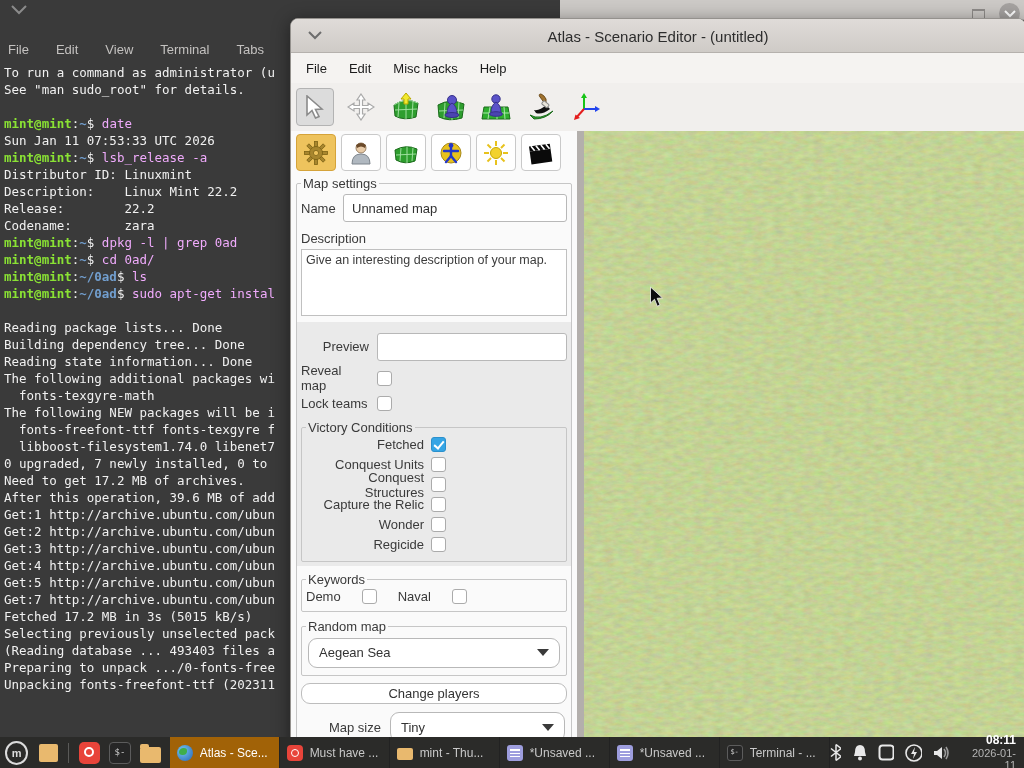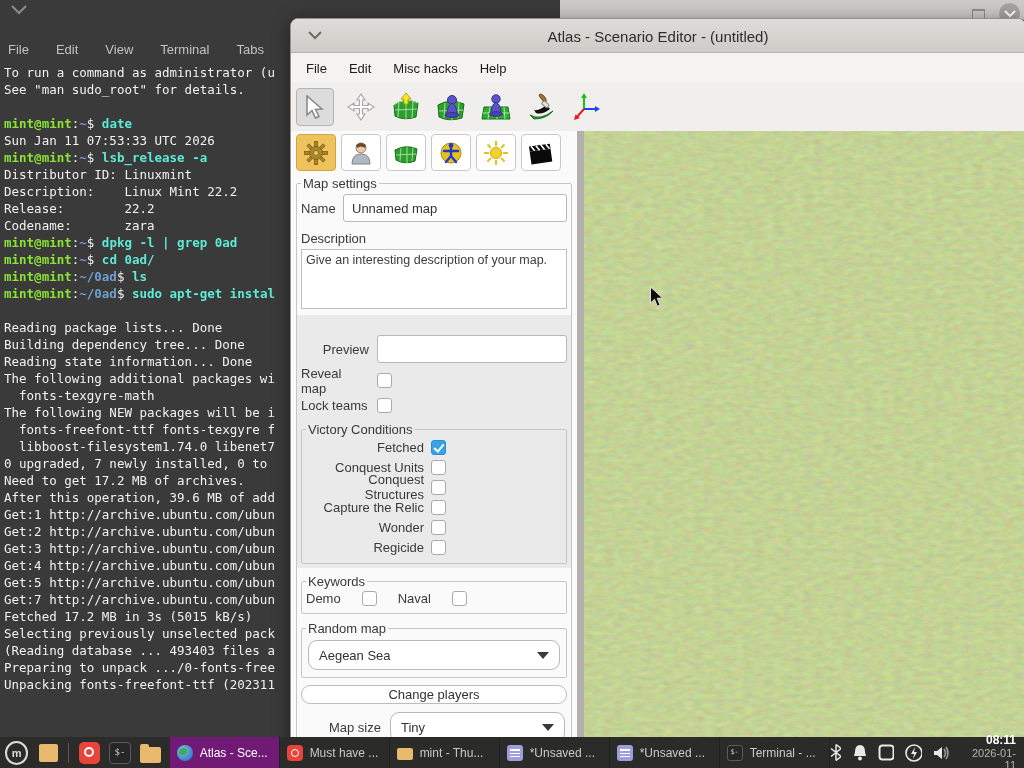--- a/index.html
+++ b/index.html
@@ -17,21 +17,21 @@
   
   .term{position:absolute;left:0;top:0;width:560px;height:737px;background:#3a3a3a;z-index:2}
   .term-chevron{position:absolute;left:10px;top:4px}
   .term-menubar{position:absolute;left:8px;top:38px;height:22px;display:flex;gap:27px;align-items:center}
   .term-menu-item{font-size:13px;color:#c4c2c0}
   .term-body{position:absolute;left:4px;top:64px;right:10px;bottom:0;overflow:hidden;
              font-family:"DejaVu Sans Mono",monospace;font-size:12.5px;line-height:17px;color:#f1f1f1}
   .t-line{white-space:pre;height:17px}
   .t-p{color:#8ae234;font-weight:bold}
   .t-d{color:#729fcf;font-weight:bold}
-  .t-b{font-weight:bold;color:#5eead4}
+  .t-b{font-weight:normal;color:#f0abfc}
   .term-scroll{position:absolute;right:0;top:62px;bottom:0;width:7px;background:#f5f5f5}
   .term-thumb{position:absolute;left:1px;top:76px;width:5px;height:34px;border-radius:3px;background:#6fa39b}
 
   
   .atlas{position:absolute;left:290px;top:18px;width:734px;height:750px;background:#f1efed;
          border:1px solid #94918d;border-radius:8px 8px 0 0;box-shadow:0 3px 18px rgba(0,0,0,.45);z-index:10}
   .atlas-titlebar{position:relative;height:33px;background:linear-gradient(#dfdbd8,#cfcbc7);
                   border-radius:7px 7px 0 0;border-bottom:1px solid #b5b1ad}
   .atlas-title{position:absolute;left:0;right:0;top:9px;text-align:center;font-size:15px;color:#2d2d2d}
   .atlas-chevron{position:absolute;left:16px;top:11px}
@@ -54,21 +54,21 @@
   .row{display:flex;align-items:center}
   .lbl{font-size:13px;color:#3a3a3a}
   .txt-input{background:#fff;border:1px solid #b8b8b8;border-radius:3px;height:26px;
              font-size:13px;color:#333;padding:0 8px;display:flex;align-items:center}
   .name-row{margin-top:3px}
   .name-row .lbl{width:42px}
   .name-row .txt-input{flex:1}
   .desc-label{margin-top:9px}
   .desc-area{margin-top:3px;height:92px;background:#fff;border:1px solid #c0c0c0;
              font-size:12.5px;color:#3c3c3c;padding:3px 4px}
-  .band{background:#eaeaea;margin:6px -4px 0 -4px;padding:14px 4px 4px 4px}
+  .band{background:#eaeaea;margin:6px -4px 0 -4px;padding:5px 4px 4px 4px}
   .preview-row{margin-top:6px}
   .preview-row .lbl{width:68px;text-align:right;padding-right:8px}
   .preview-row .txt-input{flex:1}
   .cb{width:15px;height:15px;background:#fff;border:1px solid #ababab;border-radius:3px;box-sizing:border-box;position:relative}
   .cb.checked{background:#35a5e5;border-color:#2b90cc}
   .cb.checked::after{content:"";position:absolute;left:4px;top:1px;width:4px;height:8px;
                      border:solid #fff;border-width:0 2px 2px 0;transform:rotate(40deg)}
   .cbrow{height:25px;display:flex;align-items:center}
   .cbrow .lbl{width:68px;text-align:left}
   .cbrow .cb{margin-left:8px}
@@ -110,21 +110,21 @@
   .ico-media::after{content:"";position:absolute;left:5px;top:5px;width:10px;height:10px;border:2px solid #fff;
                     border-radius:50%;box-sizing:border-box}
   .ico-term{background:#262626;border:1px solid #5c5c5c;border-radius:4px;box-sizing:border-box;
             color:#cfcfcf;font-family:"DejaVu Sans Mono",monospace;font-size:9px;line-height:18px;text-align:center}
   .ico-folder{background:#e9b96e;border-radius:2px;height:16px;margin-top:4px}
   .ico-folder::before{content:"";position:absolute;top:-3px;left:0;width:9px;height:4px;background:#e9b96e;
                       border-radius:2px 2px 0 0}
   .win-list{display:flex;height:31px}
   .win-btn{width:110px;height:31px;display:flex;align-items:center;gap:7px;padding:0 7px;box-sizing:border-box;
            font-size:12px;color:#c9c9c9;border-right:1px solid #222}
-  .win-btn.active{background:#701a75;color:#fff}
+  .win-btn.active{background:#a16207;color:#fff}
   .win-btn .wlabel{white-space:nowrap;overflow:hidden}
   .wico{width:16px;height:16px;flex:none;position:relative}
   .wico.globe{border-radius:50%;background:radial-gradient(circle at 35% 35%,#74c5ee,#2763b8)}
   .wico.globe::after{content:"";position:absolute;left:2px;top:3px;width:8px;height:7px;background:#3fae4a;
                      border-radius:60% 40% 55% 45%}
   .wico.media{background:#e8443a;border-radius:4px}
   .wico.media::after{content:"";position:absolute;left:4px;top:4px;width:8px;height:8px;border:1.6px solid #fff;
                      border-radius:50%;box-sizing:border-box}
   .wico.folder{background:#e9b96e;border-radius:2px;height:12px;margin-top:2px}
   .wico.editor{background:#9e9ede;border-radius:3px}

